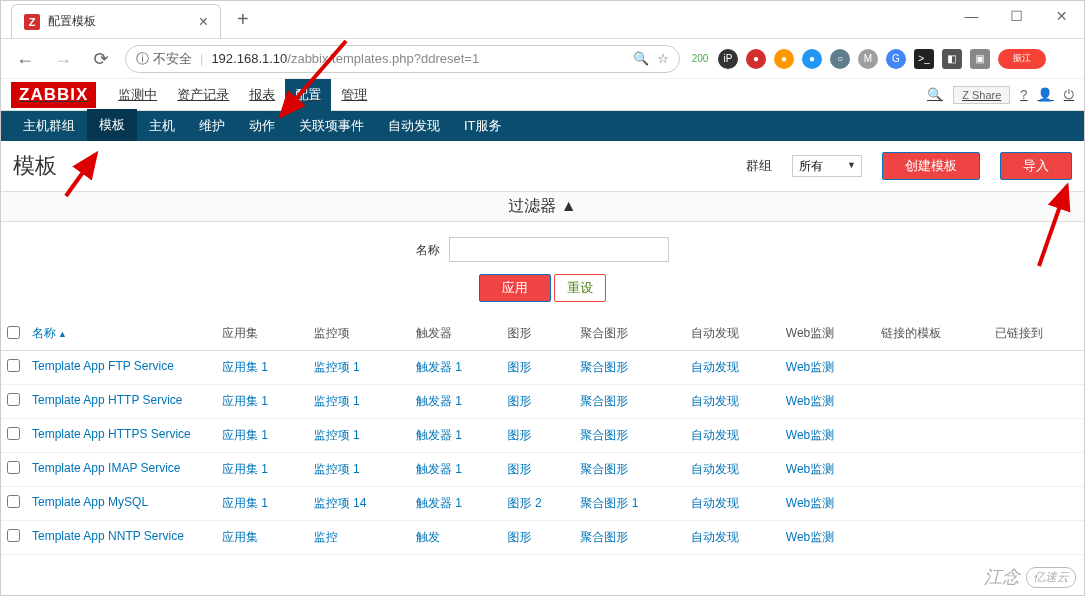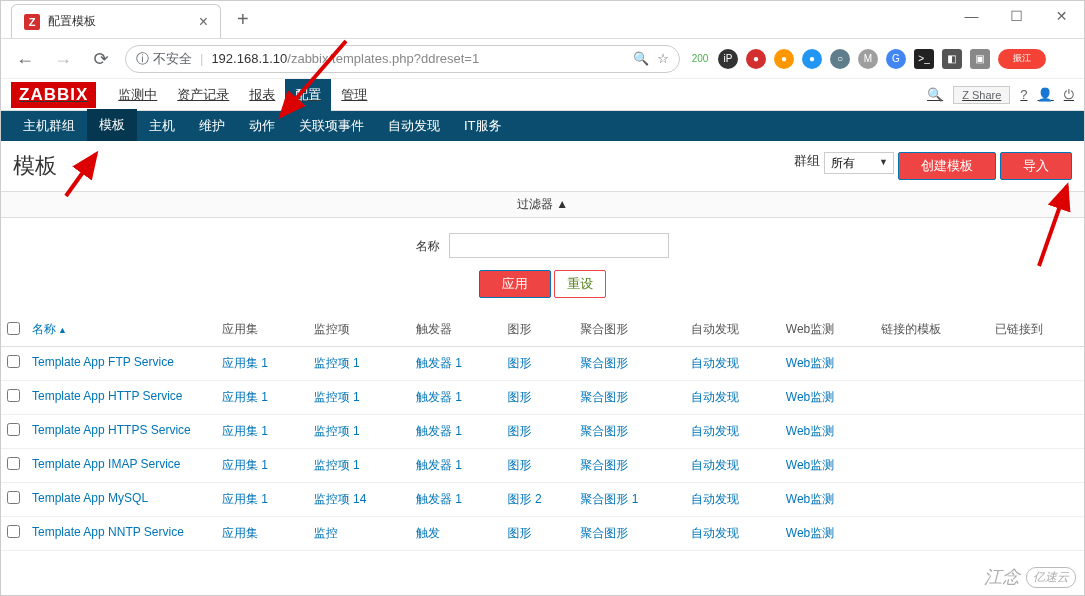--- a/index.html
+++ b/index.html
@@ -28,26 +28,26 @@
 .zabbix-logo { background: #d40000; color: #fff; font-weight: bold; font-size: 17px; padding: 3px 8px; letter-spacing: 1px; margin-right: 12px; }
 .top-menu-item { padding: 7px 10px; color: #333; font-size: 13px; cursor: pointer; }
 .top-menu-item.active { background: #0a4d6e; color: #fff; }
 .header-right { margin-left: auto; display: flex; align-items: center; gap: 10px; color: #5f6368; }
 .share-btn { border: 1px solid #ccc; padding: 2px 8px; font-size: 11px; border-radius: 0; background: #f5f5f5; }
 .sub-nav { height: 30px; background: #0a4d6e; display: flex; align-items: center; padding: 0 10px; }
 .sub-nav-item { padding: 7px 12px; color: #fff; font-size: 13px; cursor: pointer; }
 .sub-nav-item.active { background: #063750; border-bottom: 2px solid #fff; }
 .page-title-row { display: flex; align-items: center; padding: 10px 12px; }
 .page-h1 { font-size: 22px; font-weight: normal; color: #333; }
-.title-right { margin-left: auto; display: flex; align-items: flex-start; gap: 4px; }
+.title-right { margin-left: auto; display: flex; align-items: center; gap: 20px; }
 .select-group { border: 1px solid #ccc; padding: 3px 20px 3px 6px; font-size: 12px; background: #fff; appearance: none; position: relative; width: 70px; }
 .select-wrap { position: relative; }
 .select-wrap::after { content: "▼"; position: absolute; right: 6px; top: 5px; font-size: 9px; color: #333; pointer-events: none; }
 .btn-blue { background: #ef4444; color: #fff; border: 1px solid #0275b8; padding: 4px 22px; font-size: 13px; cursor: pointer; border-radius: 2px; }
-.filter-bar { text-align: center; border-top: 1px solid #ddd; border-bottom: 1px solid #ddd; padding: 4px 0; font-size: 12px; cursor: pointer; background: #fafafa; }
+.filter-bar { text-align: center; border-top: 1px solid #ddd; border-bottom: 1px solid #ddd; padding: 4px 0; font-size: 16px; cursor: pointer; background: #fafafa; }
 .filter-content { padding: 15px 0; text-align: center; }
 .filter-row { margin-bottom: 12px; }
 .filter-label { margin-right: 6px; font-size: 12px; }
 .filter-input { border: 1px solid #ccc; padding: 4px; width: 220px; }
 .btn-gray { background: #fff; color: #4d7c0f; border: 1px solid #ef4444; padding: 4px 12px; font-size: 13px; cursor: pointer; border-radius: 2px; }
 .data-table { width: 100%; border-collapse: collapse; }
 .data-table th { text-align: left; padding: 8px 6px; font-size: 12px; color: #555; font-weight: normal; border-bottom: 1px solid #ddd; }
 .data-table td { padding: 8px 6px; font-size: 12px; border-bottom: 1px solid #eee; vertical-align: top; }
 .data-table a { color: #0275b8; text-decoration: none; }
 .check-col { width: 24px; }

